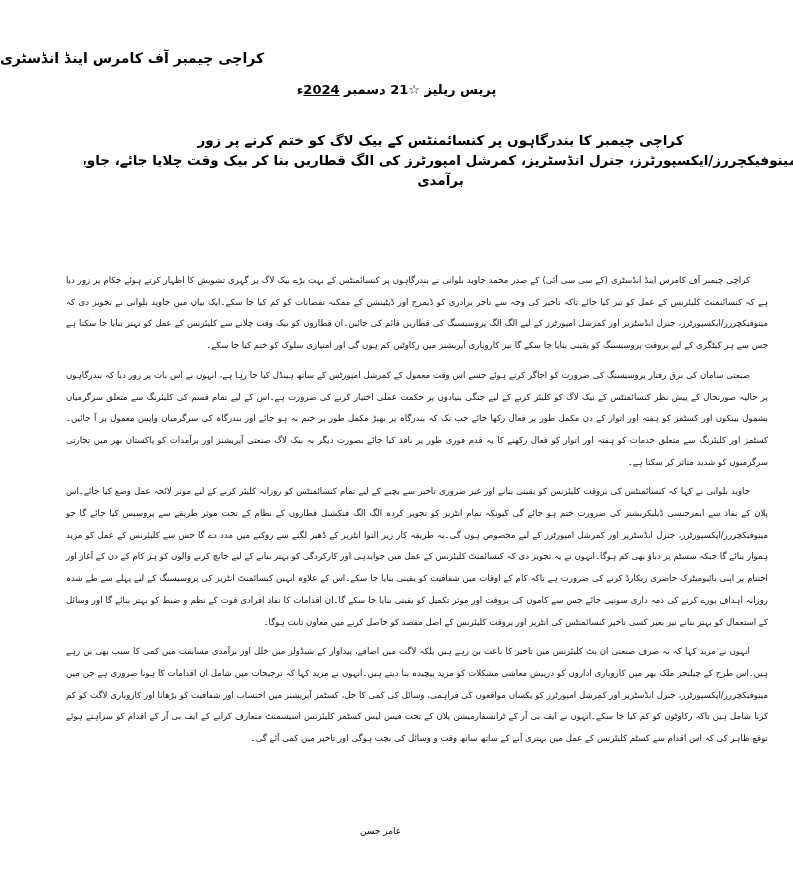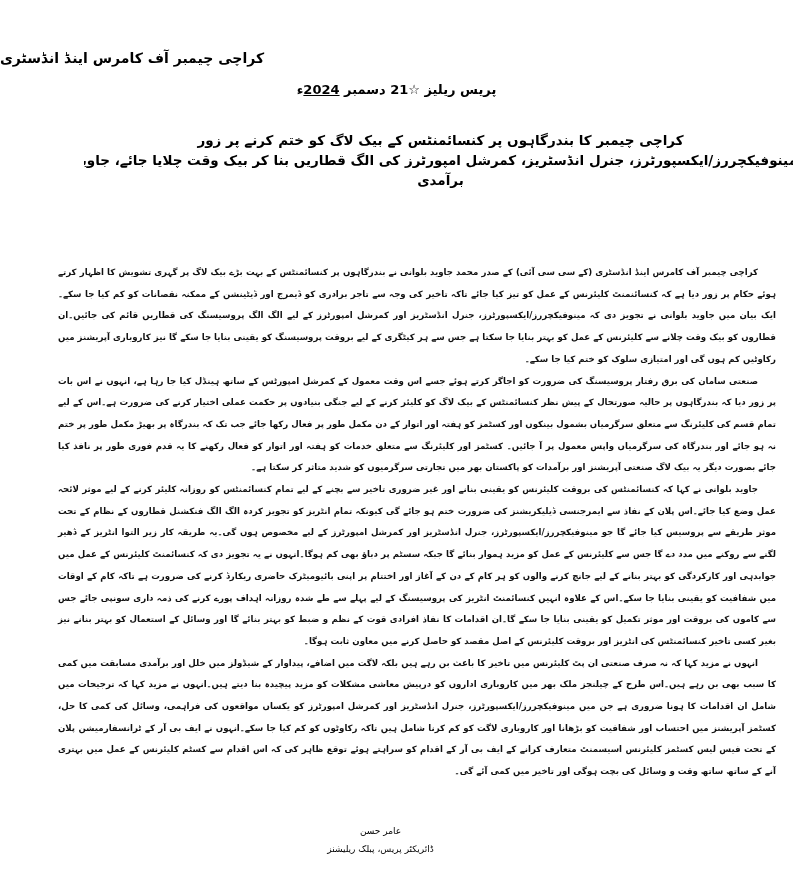--- a/index.html
+++ b/index.html
@@ -18,21 +18,21 @@
       position: absolute; top: 130px; left: 40px; width: 713px; text-align: center;
       font-family: "DejaVu Sans", sans-serif; font-weight: bold; font-size: 13.5px;
       direction: rtl; line-height: 20px; margin-left: 44px;
     }
     .headline div { white-space: nowrap; overflow: hidden; }
     .body-text {
       position: absolute; top: 262px; left: 58px; width: 718px;
       font-family: "DejaVu Sans", sans-serif; font-size: 8.6px; line-height: 21.7px;
       direction: rtl; text-align: justify; color: #111;
     }
-    .body-text p { margin: 0; text-indent: 18px; font-weight: bold; }
+    .body-text p { margin: 8px; text-indent: 18px; }
     .signature {
       position: absolute; top: 822px; left: 0; width: 761px; text-align: center;
       font-family: "DejaVu Sans", sans-serif; font-size: 9px; direction: rtl; line-height: 18px;
     }
   </style>
 </head>
 <body>
 
 <div class="page">
   <div class="org">کراچی چیمبر آف کامرس اینڈ انڈسٹری</div>
@@ -52,15 +52,14 @@
 
   <div class="body-text">
     <p>کراچی چیمبر آف کامرس اینڈ انڈسٹری (کے سی سی آئی) کے صدر محمد جاوید بلوانی نے بندرگاہوں پر کنسائمنٹس کے بہت بڑے بیک لاگ پر گہری تشویش کا اظہار کرتے ہوئے حکام پر زور دیا ہے کہ کنسائنمنٹ کلیئرنس کے عمل کو تیز کیا جائے تاکہ تاخیر کی وجہ سے تاجر برادری کو ڈیمرج اور ڈیٹینشن کے ممکنہ نقصانات کو کم کیا جا سکے۔ایک بیان میں جاوید بلوانی نے تجویز دی کہ مینوفیکچررز/ایکسپورٹرز، جنرل انڈسٹریز اور کمرشل امپورٹرز کے لیے الگ الگ پروسیسنگ کی قطاریں قائم کی جائیں۔ان قطاروں کو بیک وقت چلانے سے کلیئرنس کے عمل کو بہتر بنایا جا سکتا ہے جس سے ہر کیٹگری کے لیے بروقت پروسیسنگ کو یقینی بنایا جا سکے گا نیز کاروباری آپریشنز میں رکاوٹیں کم ہوں گی اور امتیازی سلوک کو ختم کیا جا سکے۔</p>
     <p>صنعتی سامان کی برق رفتار پروسیسنگ کی ضرورت کو اجاگر کرتے ہوئے جسے  اس وقت معمول کے کمرشل امپورٹس کے ساتھ ہینڈل کیا جا رہا ہے، انہوں نے اس بات پر زور دیا کہ بندرگاہوں پر حالیہ صورتحال کے پیش نظر کنسائمنٹس کے بیک لاگ کو کلیئر کرنے کے لیے جنگی بنیادوں پر حکمت عملی اختیار کرنے کی ضرورت ہے۔اس کے لیے تمام قسم کی کلیئرنگ سے متعلق سرگرمیاں بشمول بینکوں اور کسٹمز کو ہفتہ اور اتوار کے دن مکمل طور پر فعال رکھا جائے جب تک کہ بندرگاہ پر بھیڑ مکمل طور پر ختم نہ ہو جائے اور بندرگاہ کی سرگرمیاں واپس معمول پر آ جائیں۔ کسٹمز اور کلیئرنگ سے متعلق خدمات کو ہفتہ اور اتوار کو فعال رکھنے کا یہ قدم فوری طور پر نافذ کیا جائے بصورت دیگر یہ بیک لاگ صنعتی آپریشنز اور برآمدات کو پاکستان بھر میں تجارتی سرگرمیوں کو شدید متاثر کر سکتا ہے۔</p>
     <p>جاوید بلوانی نے کہا کہ کنسائمنٹس کی بروقت کلیئرنس کو یقینی بنانے اور غیر ضروری تاخیر سے بچنے کے لیے تمام کنسائمنٹس کو روزانہ کلیئر کرنے کے لیے موثر لائحہ عمل وضع کیا جائے۔اس پلان کے نفاذ سے ایمرجنسی ڈیلیکریشنز کی ضرورت ختم ہو جائے گی کیونکہ تمام انٹریز کو تجویز کردہ الگ الگ فنکشنل قطاروں کے نظام کے تحت موثر طریقے سے پروسیس کیا جائے گا جو مینوفیکچررز/ایکسپورٹرز، جنرل انڈسٹریز اور کمرشل امپورٹرز کے لیے مخصوص ہوں گی۔یہ طریقہ کار زیر التوا انٹریز کے ڈھیر لگنے سے روکنے میں مدد دے گا جس سے کلیئرنس کے عمل کو مزید ہموار بنائے گا جبکہ سسٹم پر دباؤ بھی کم ہوگا۔انہوں نے یہ تجویز دی کہ کنسائمنٹ کلیئرنس کے عمل میں جوابدہی اور کارکردگی کو بہتر بنانے کے لیے جانچ کرنے والوں کو ہر کام کے دن کے آغاز اور اختتام پر اپنی بائیومیٹرک حاضری ریکارڈ کرنے کی ضرورت ہے تاکہ کام کے اوقات میں شفافیت کو یقینی بنایا جا سکے۔اس کے علاوہ انہیں کنسائمنٹ انٹریز کی پروسیسنگ کے لیے پہلے سے طے شدہ روزانہ اہداف پورے کرنے کی ذمہ داری سونپی جائے جس سے کاموں کی بروقت اور موثر تکمیل کو یقینی بنایا جا سکے گا۔ان اقدامات کا نفاذ افرادی قوت کے نظم و ضبط کو بہتر بنائے گا اور وسائل کے استعمال کو بہتر بنانے نیز  بغیر کسی تاخیر کنسائمنٹس کی انٹریز اور بروقت کلیئرنس کے اصل مقصد کو حاصل کرنے میں معاون ثابت ہوگا۔</p>
     <p>انہوں نے مزید کہا کہ نہ صرف صنعتی ان پٹ کلیئرنس میں تاخیر کا باعث بن رہے ہیں بلکہ لاگت میں اضافے، پیداوار کے شیڈولز میں خلل اور برآمدی مسابقت میں کمی کا سبب بھی بن رہے ہیں۔اس طرح کے چیلنجز ملک بھر میں کاروباری اداروں کو درپیش معاشی مشکلات کو مزید پیچیدہ بنا دیتے ہیں۔انہوں نے مزید کہا کہ ترجیحات میں شامل ان اقدامات کا ہونا ضروری ہے جن میں  مینوفیکچررز/ایکسپورٹرز، جنرل انڈسٹریز اور کمرشل امپورٹرز کو یکساں مواقعوں کی فراہمی، وسائل کی کمی کا حل، کسٹمز آپریشنز میں احتساب اور شفافیت کو بڑھانا اور کاروباری لاگت کو کم کرنا شامل ہیں تاکہ رکاوٹوں کو کم کیا جا سکے۔انہوں نے ایف بی آر کے ٹرانسفارمیشن پلان کے تحت فیس لیس کسٹمز کلیئرنس اسیسمنٹ  متعارف کرانے کے ایف بی آر کے اقدام کو سراہتے ہوئے توقع ظاہر کی کہ اس اقدام سے کسٹم کلیئرنس کے عمل میں بہتری آنے کے ساتھ ساتھ وقت و وسائل کی بچت ہوگی اور تاخیر میں کمی آئے گی۔</p>
   </div>
 
   <div class="signature">
     <div>عامر حسن</div>
-    <div>ڈائریکٹر پریس، پبلک ریلیشنز</div>
   </div>
 </div>
 
 </body></html>

